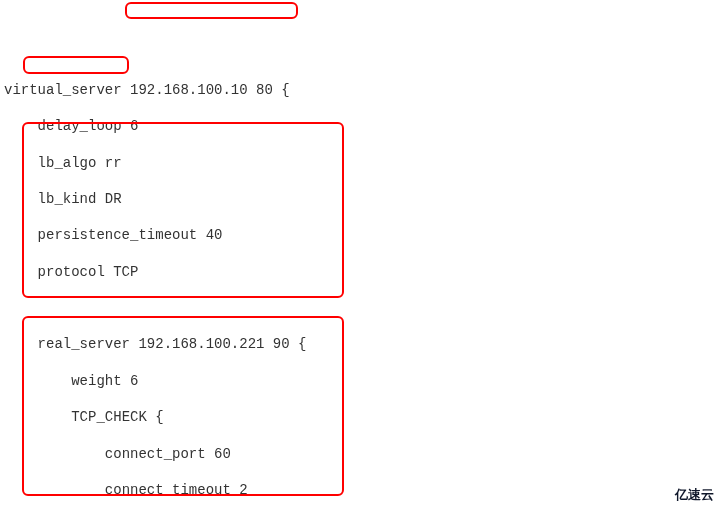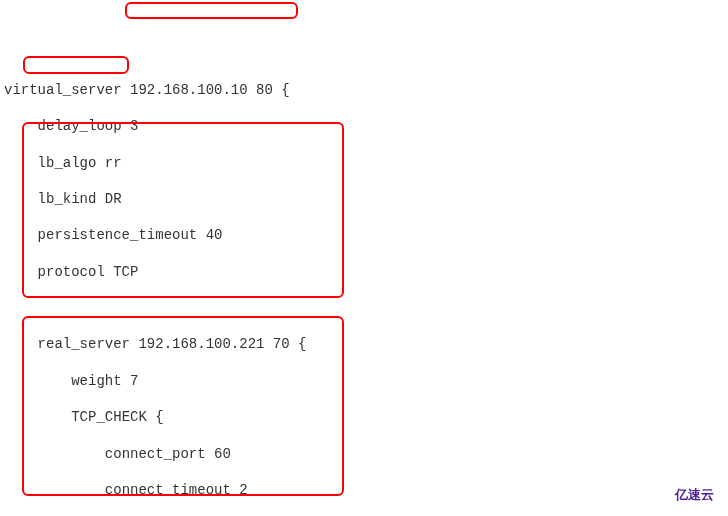--- a/index.html
+++ b/index.html
@@ -49,48 +49,48 @@
     .box-rs2 {
       top: 316px;
       left: 22px;
       width: 322px;
       height: 180px;
     }
     .watermark {
       position: absolute;
       bottom: 12px;
       right: 14px;
-      color: #4c1d95;
+      color: #0f172a;
       font-family: Arial, sans-serif;
       font-size: 13px;
       font-weight: bold;
       display: flex;
       align-items: center;
       gap: 20px;
     }
     .watermark-icon {
       width: 22px;
       height: 15px;
       display: inline-block;
     }
   </style>
 </head>
 <body>
 
 
 
 <span class="config-line"><span>virtual_server</span> <span>192.168.100.10</span> <span>80</span> {</span>
-<span class="config-line">    <span>delay_loop 3</span></span>
+<span class="config-line">    <span>delay_loop 6</span></span>
 <span class="config-line">    <span>lb_algo rr</span></span>
 <span class="config-line">    <span>lb_kind DR</span></span>
 <span class="config-line">    <span>persistence_timeout 40</span></span>
 <span class="config-line">    <span>protocol TCP</span></span>
 <span class="config-line"> </span>
-<span class="config-line">    <span>real_server 192.168.100.221 70 {</span></span>
-<span class="config-line">        <span>weight 7</span></span>
+<span class="config-line">    <span>real_server 192.168.100.221 90 {</span></span>
+<span class="config-line">        <span>weight 6</span></span>
 <span class="config-line">        <span>TCP_CHECK {</span></span>
 <span class="config-line">            <span>connect_port 60</span></span>
 <span class="config-line">            <span>connect_timeout 2</span></span>
 
 
 
 
 
 
 

